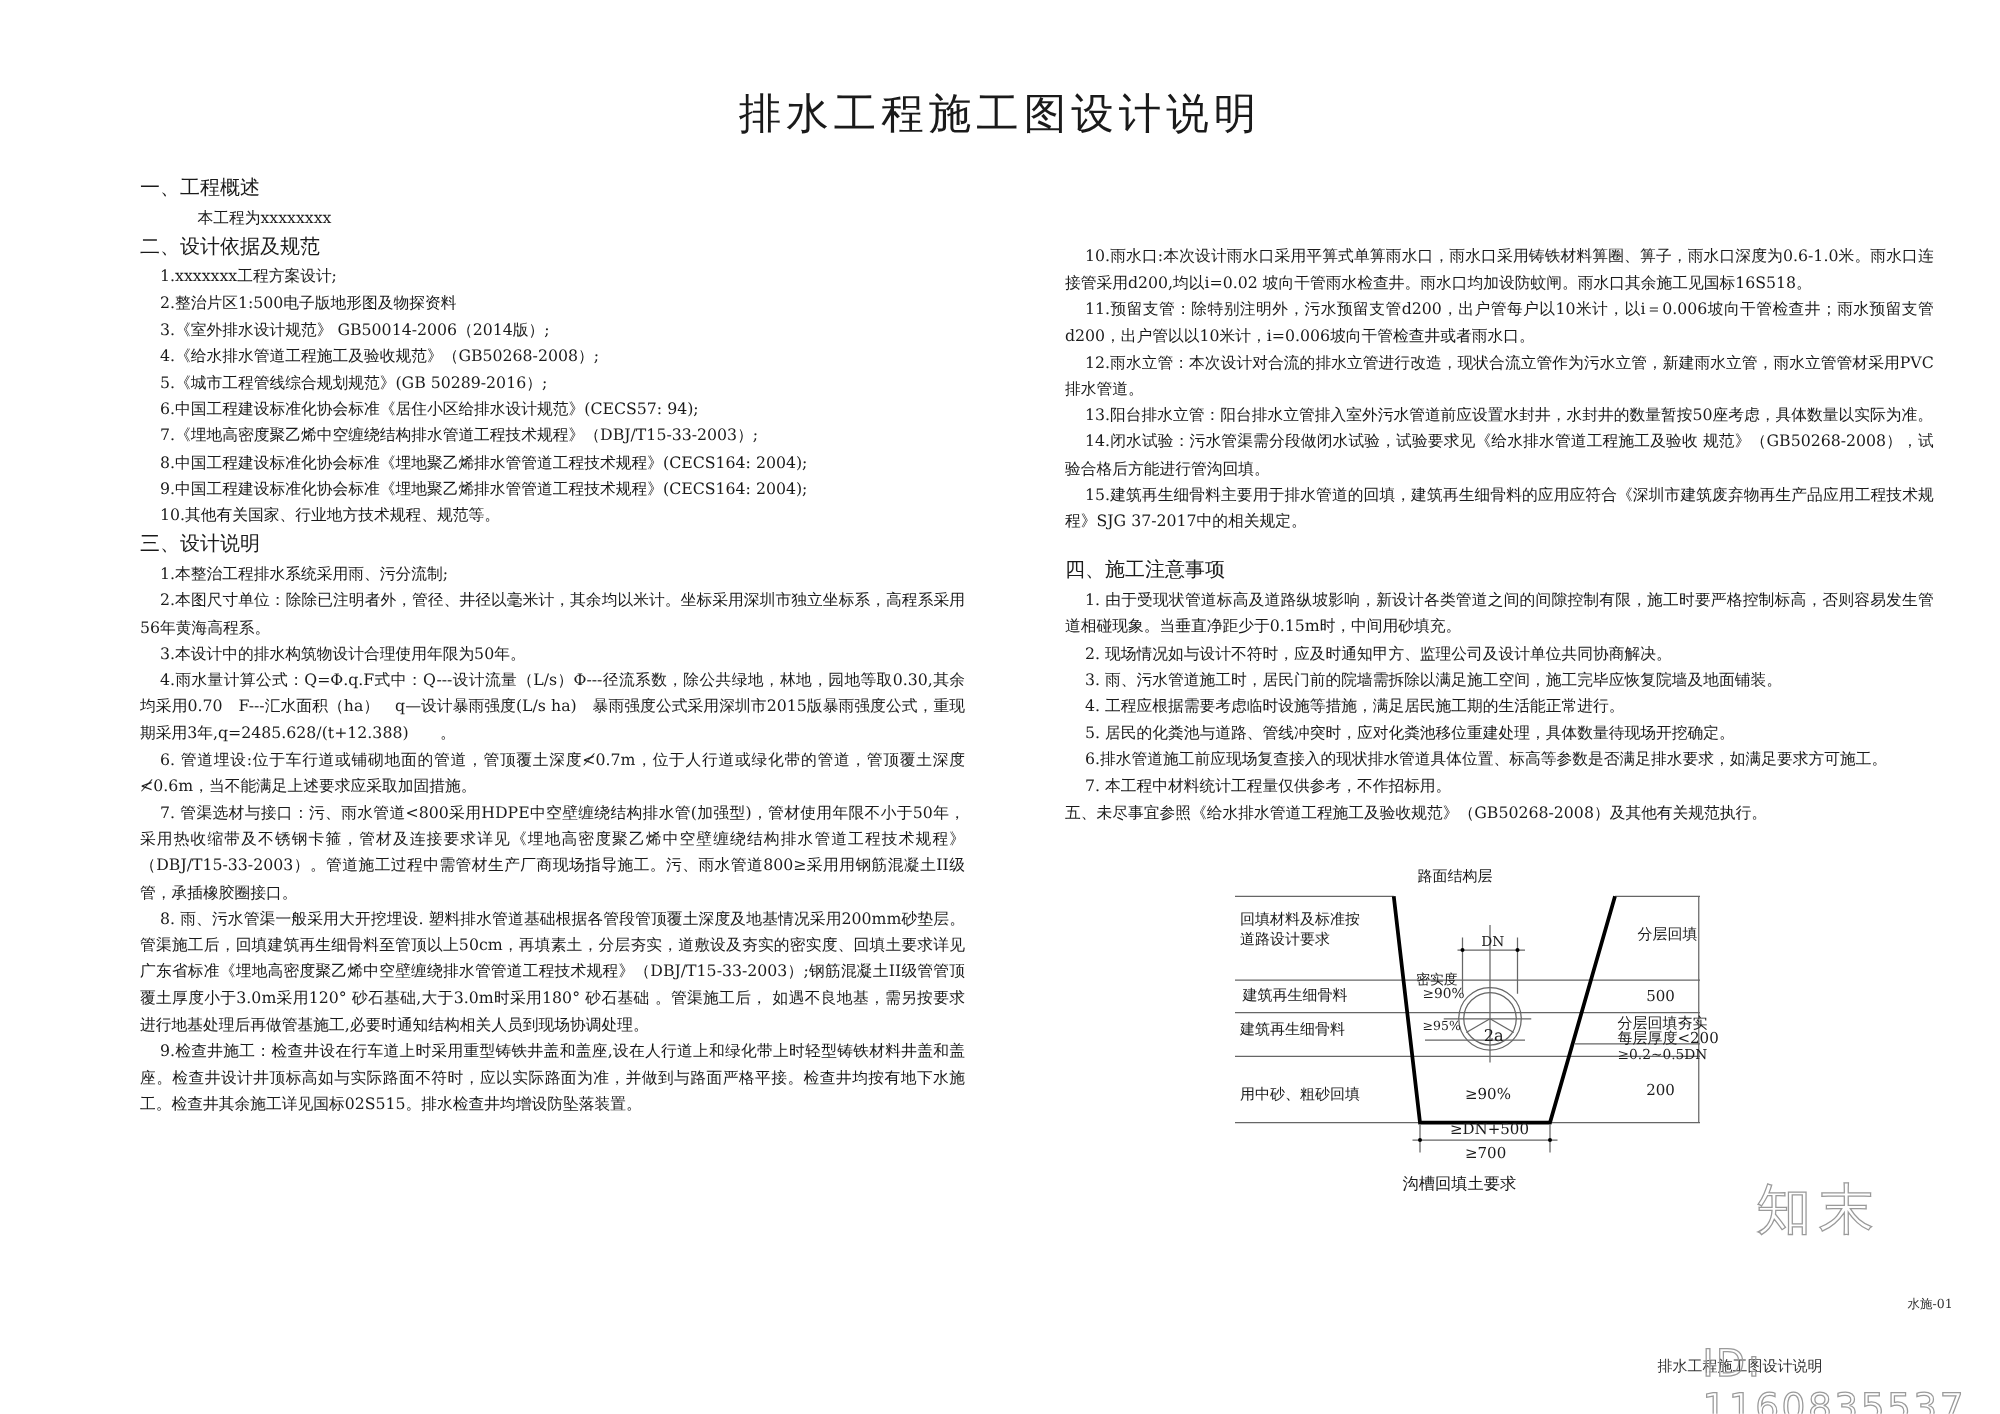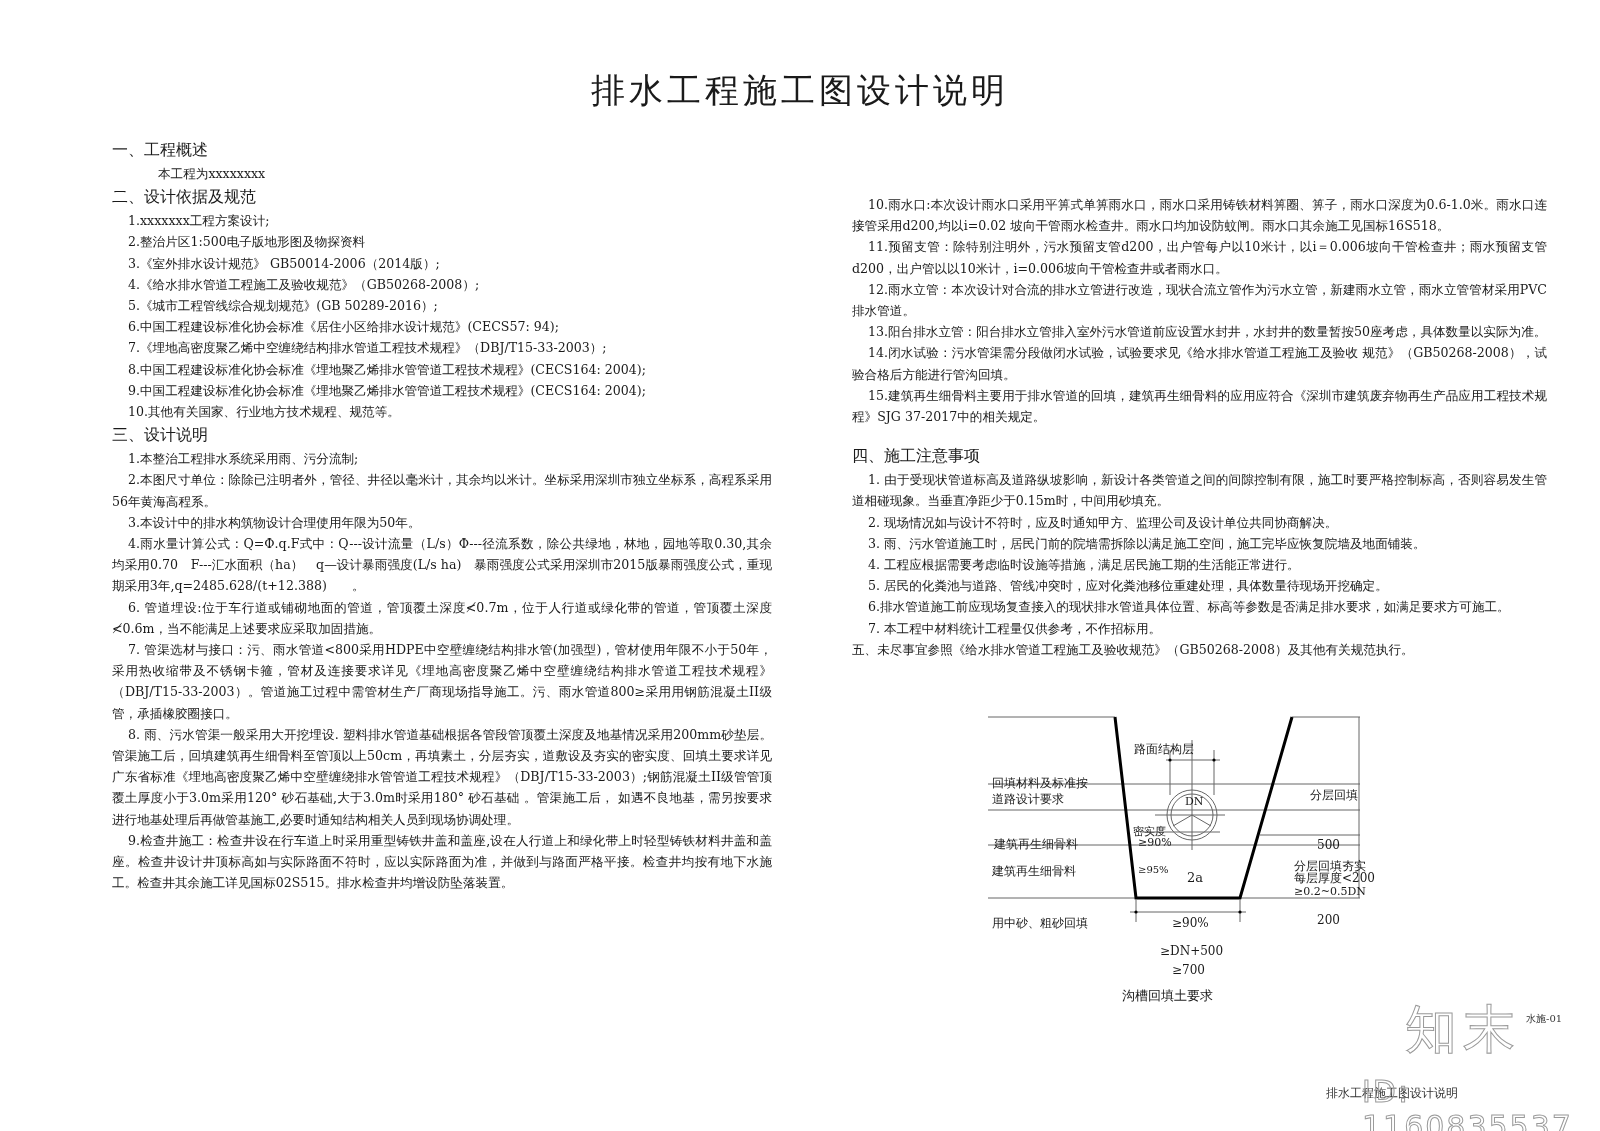--- a/index.html
+++ b/index.html
@@ -12,24 +12,24 @@
   .col-right { left:852px; top:150px; width:695px;margin-top:44px; }
   .h { font-size:16px; line-height:26px; margin:0; font-family:"DejaVu Sans","Liberation Sans",sans-serif; }
   .h + .p, .h + .i { }
   .i { padding-left:16px; white-space:nowrap; }
   .p { text-indent:16px; text-align:justify; }
   .flush { white-space:nowrap; }
   .intro { padding-left:46px; }
   .gap { height:16px; }
   .diagram { position:absolute; left:960px; top:690px; width:400px; height:270px; font-size:12px; }
   .diagram svg { position:absolute; left:0; top:0; }
-  .dlabel { position:absolute; white-space:nowrap; line-height:15px;margin-top:48px; }
+  .dlabel { position:absolute; white-space:nowrap; line-height:15px; }
   .footer-title { position:absolute; left:1326px; top:1085px; font-size:12px; color:#333; }
-  .drawing-no { position:absolute; left:1526px; top:1012px; font-size:10px; color:#333; }
-  .wm-logo { position:absolute; left:1405px; top:995px; font-size:52px; color:transparent;
+  .drawing-no { position:absolute; left:1526px; top:1036px; font-size:10px; color:#333; }
+  .wm-logo { position:absolute; left:1405px; top:938px; font-size:44px; color:transparent;
              -webkit-text-stroke:1px #9a9a9a; font-family:"DejaVu Sans",sans-serif; letter-spacing:6px; }
   .wm-id { position:absolute; left:1362px; top:1074px; font-size:30px; color:transparent;
            -webkit-text-stroke:1px #9a9a9a; font-family:"DejaVu Sans",sans-serif; letter-spacing:2px; }
 </style>
 </head>
 <body>
 
 <div class="title">排水工程施工图设计说明</div>
 
 <div class="col col-left">

